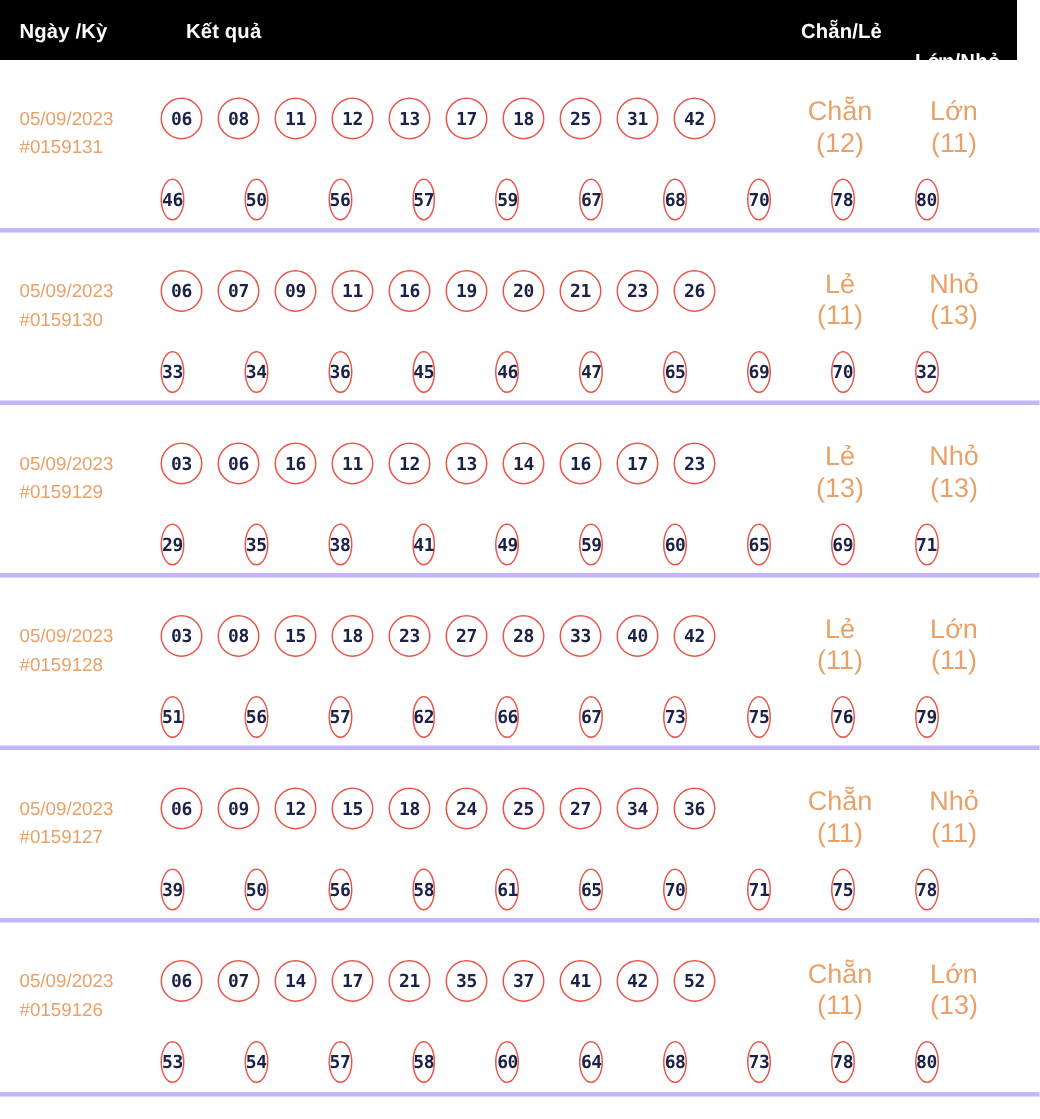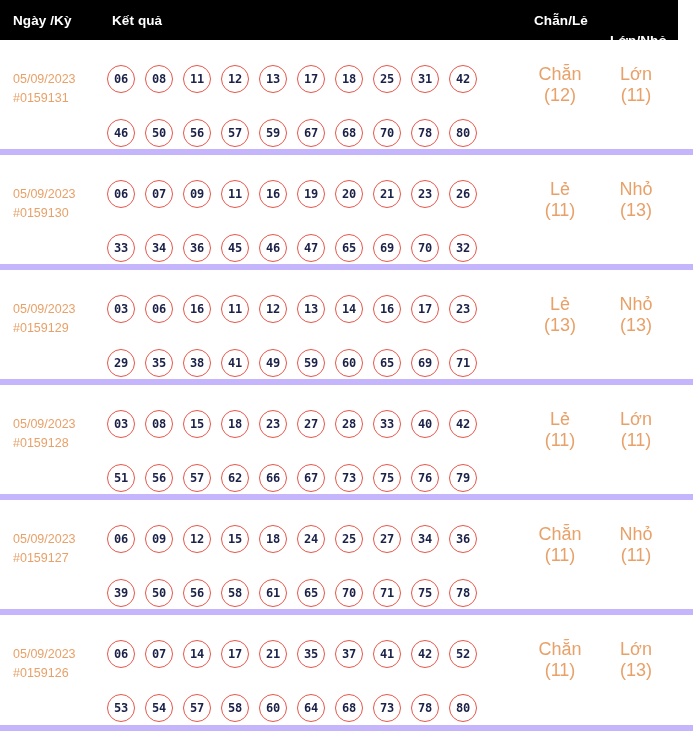--- a/index.html
+++ b/index.html
@@ -28,30 +28,30 @@
     position: relative;
   }
   .th {
     color: #ffffff;
     font-size: 13.5px;
     font-weight: bold;
     letter-spacing: 0.1px;
     white-space: nowrap;
   }
   .th-date   { position: absolute; left: 13px; }
-  .th-result { position: absolute; left: 112px; }
+  .th-result { position: absolute; left: 124px; }
   .th-oddeven{ position: absolute; left: 534px; text-align: center; }
   .th-bigsml { position: absolute; left: 610px; margin-top: 40px; }
 
   
   .row {
     position: relative;
     width: 693px;
     height: 115px;
-    border-bottom: 6px solid #c4b5fd;
+    border-bottom: 3px solid #c4b5fd;
   }
   .row:last-child { height: 116px; }
 
   .row-date {
     position: absolute;
     left: 13px;
     top: 30px;
     width: 86px;
     color: #e8a169;
     font-size: 12.5px;
@@ -64,21 +64,21 @@
     position: absolute;
     left: 107px;
     top: 20px;
     width: 400px;
   }
   .ball-line {
     display: flex;
     height: 38px;
     align-items: center;
   }
-  .ball-line + .ball-line { margin-top: 16px; }
+  .ball-line + .ball-line { margin-top: 16px; gap: 30px; }
 
   .ball {
     width: 28px;
     height: 28px;
     margin-right: 10px;
     border: 1.4px solid #e8564a;
     border-radius: 50%;
     background: #ffffff;
     color: #1b2147;
     font-family: "DejaVu Sans Mono", monospace;

